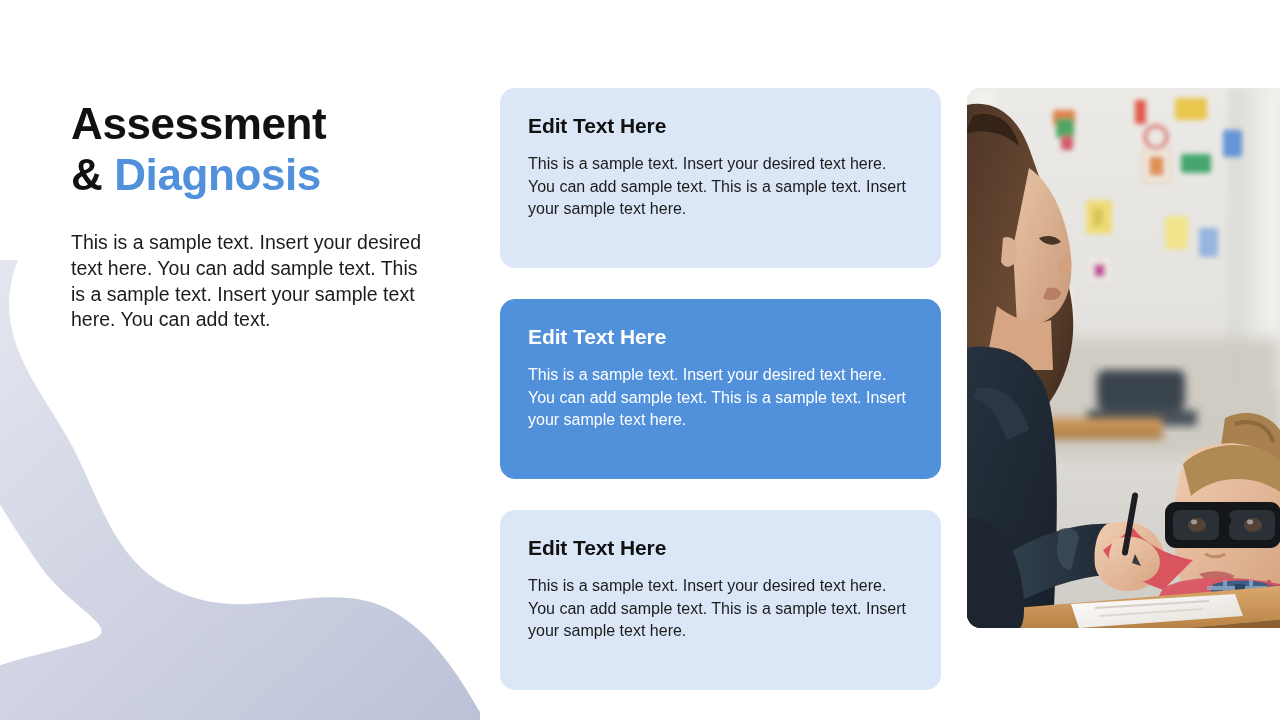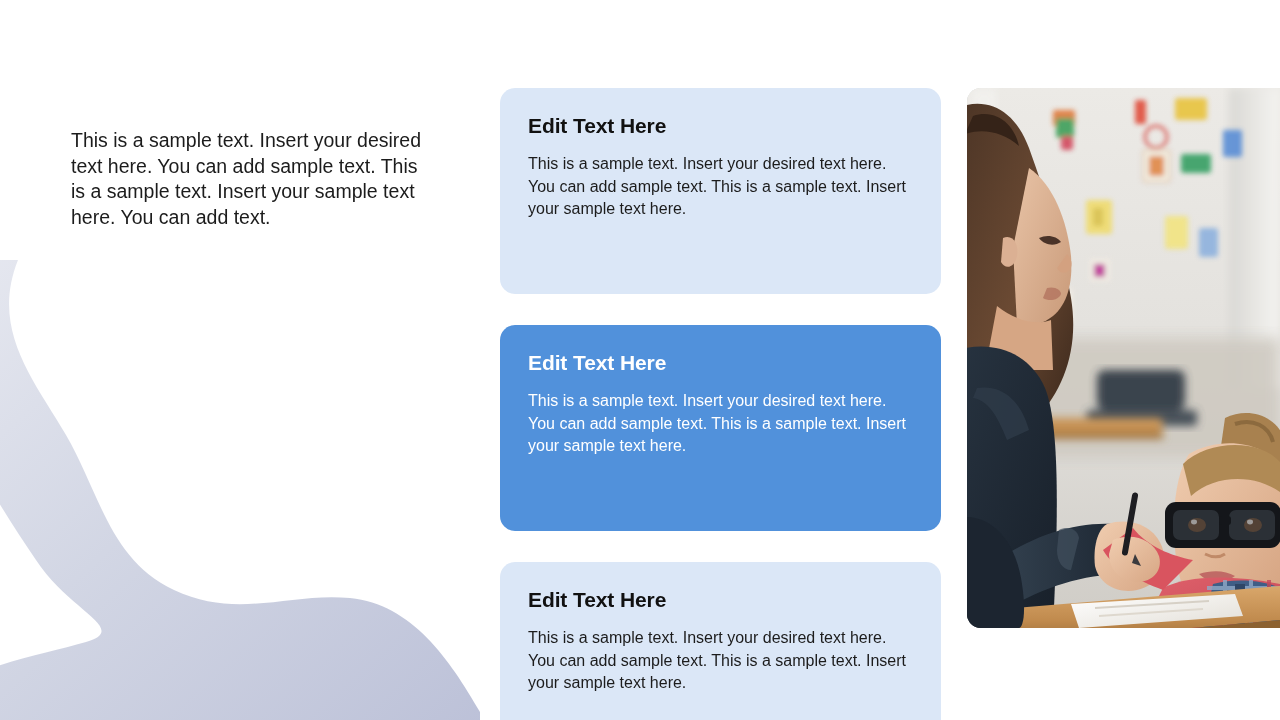--- a/index.html
+++ b/index.html
@@ -67,21 +67,21 @@
     width: 441px;
     z-index: 2;
     display: flex;
     flex-direction: column;
     gap: 31px;
   }
   .info-card {
     border-radius: 15px;
     padding: 26px 28px 28px 28px;
     box-sizing: border-box;
-    height: 206px;
+    height: 180px;
   }
   .info-card.variant-light {
     background: #dbe7f7;
   }
   .info-card.variant-accent {
     background: #5191db;
   }
   .card-heading {
     margin: 0 0 15px 0;
     font-size: 21px;
@@ -138,20 +138,24 @@
            L 0 470
            L 0 420
            C 46 400, 92 392, 126 382
            C 170 369, 110 352, 76 300
            C 40 246, 8 200, 0 140
            L 0 0
            Z" fill="url(#waveGrad)"></path>
 </svg>
 
 <div class="left-col">
+  <h1 class="slide-title">
+    <span class="title-line">Assessment</span>
+    <span class="title-line"><span>&amp;</span>&nbsp;<span class="title-accent">Diagnosis</span></span>
+  </h1>
   <p class="slide-body">This is a sample text. Insert your desired text here. You can add sample text. This is a sample text. Insert your sample text here. You can add text.</p>
 </div>
 
 <div class="cards-col">
 
   <div class="info-card variant-light">
     <h2 class="card-heading">Edit Text Here</h2>
     <p class="card-body">This is a sample text. Insert your desired text here. You can add sample text. This is a sample text. Insert your sample text here.</p>
   </div>
 

